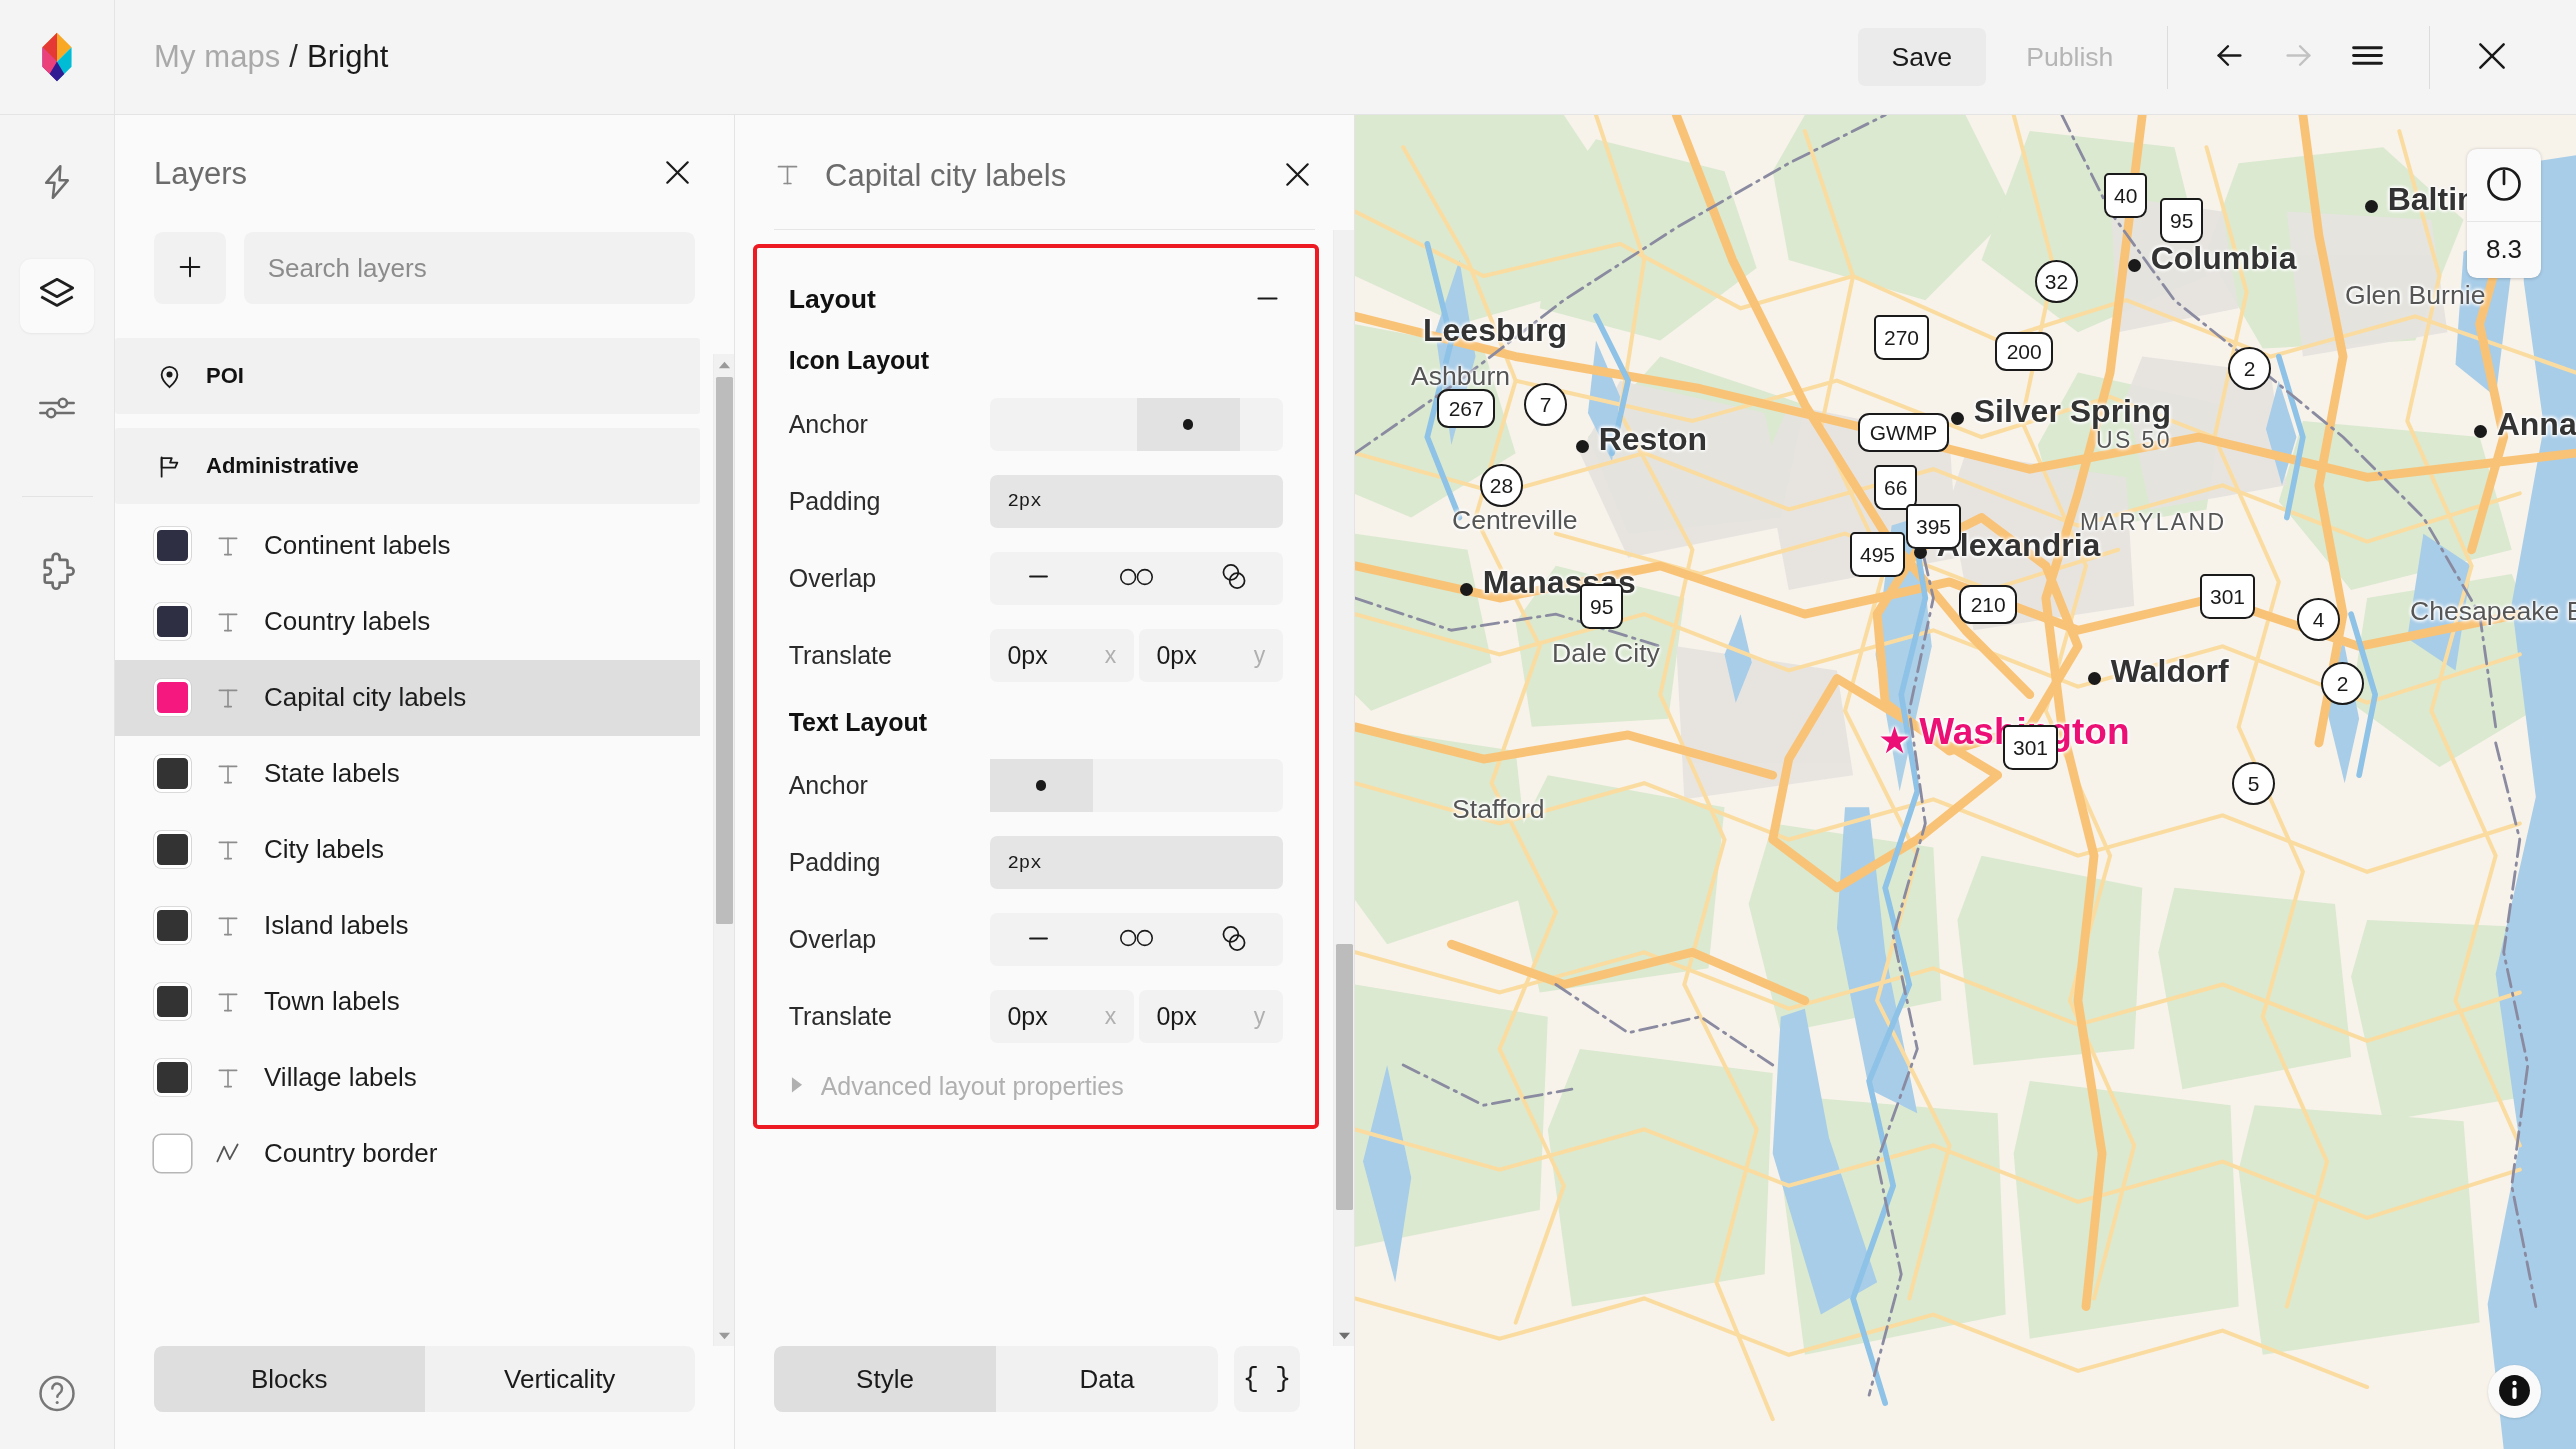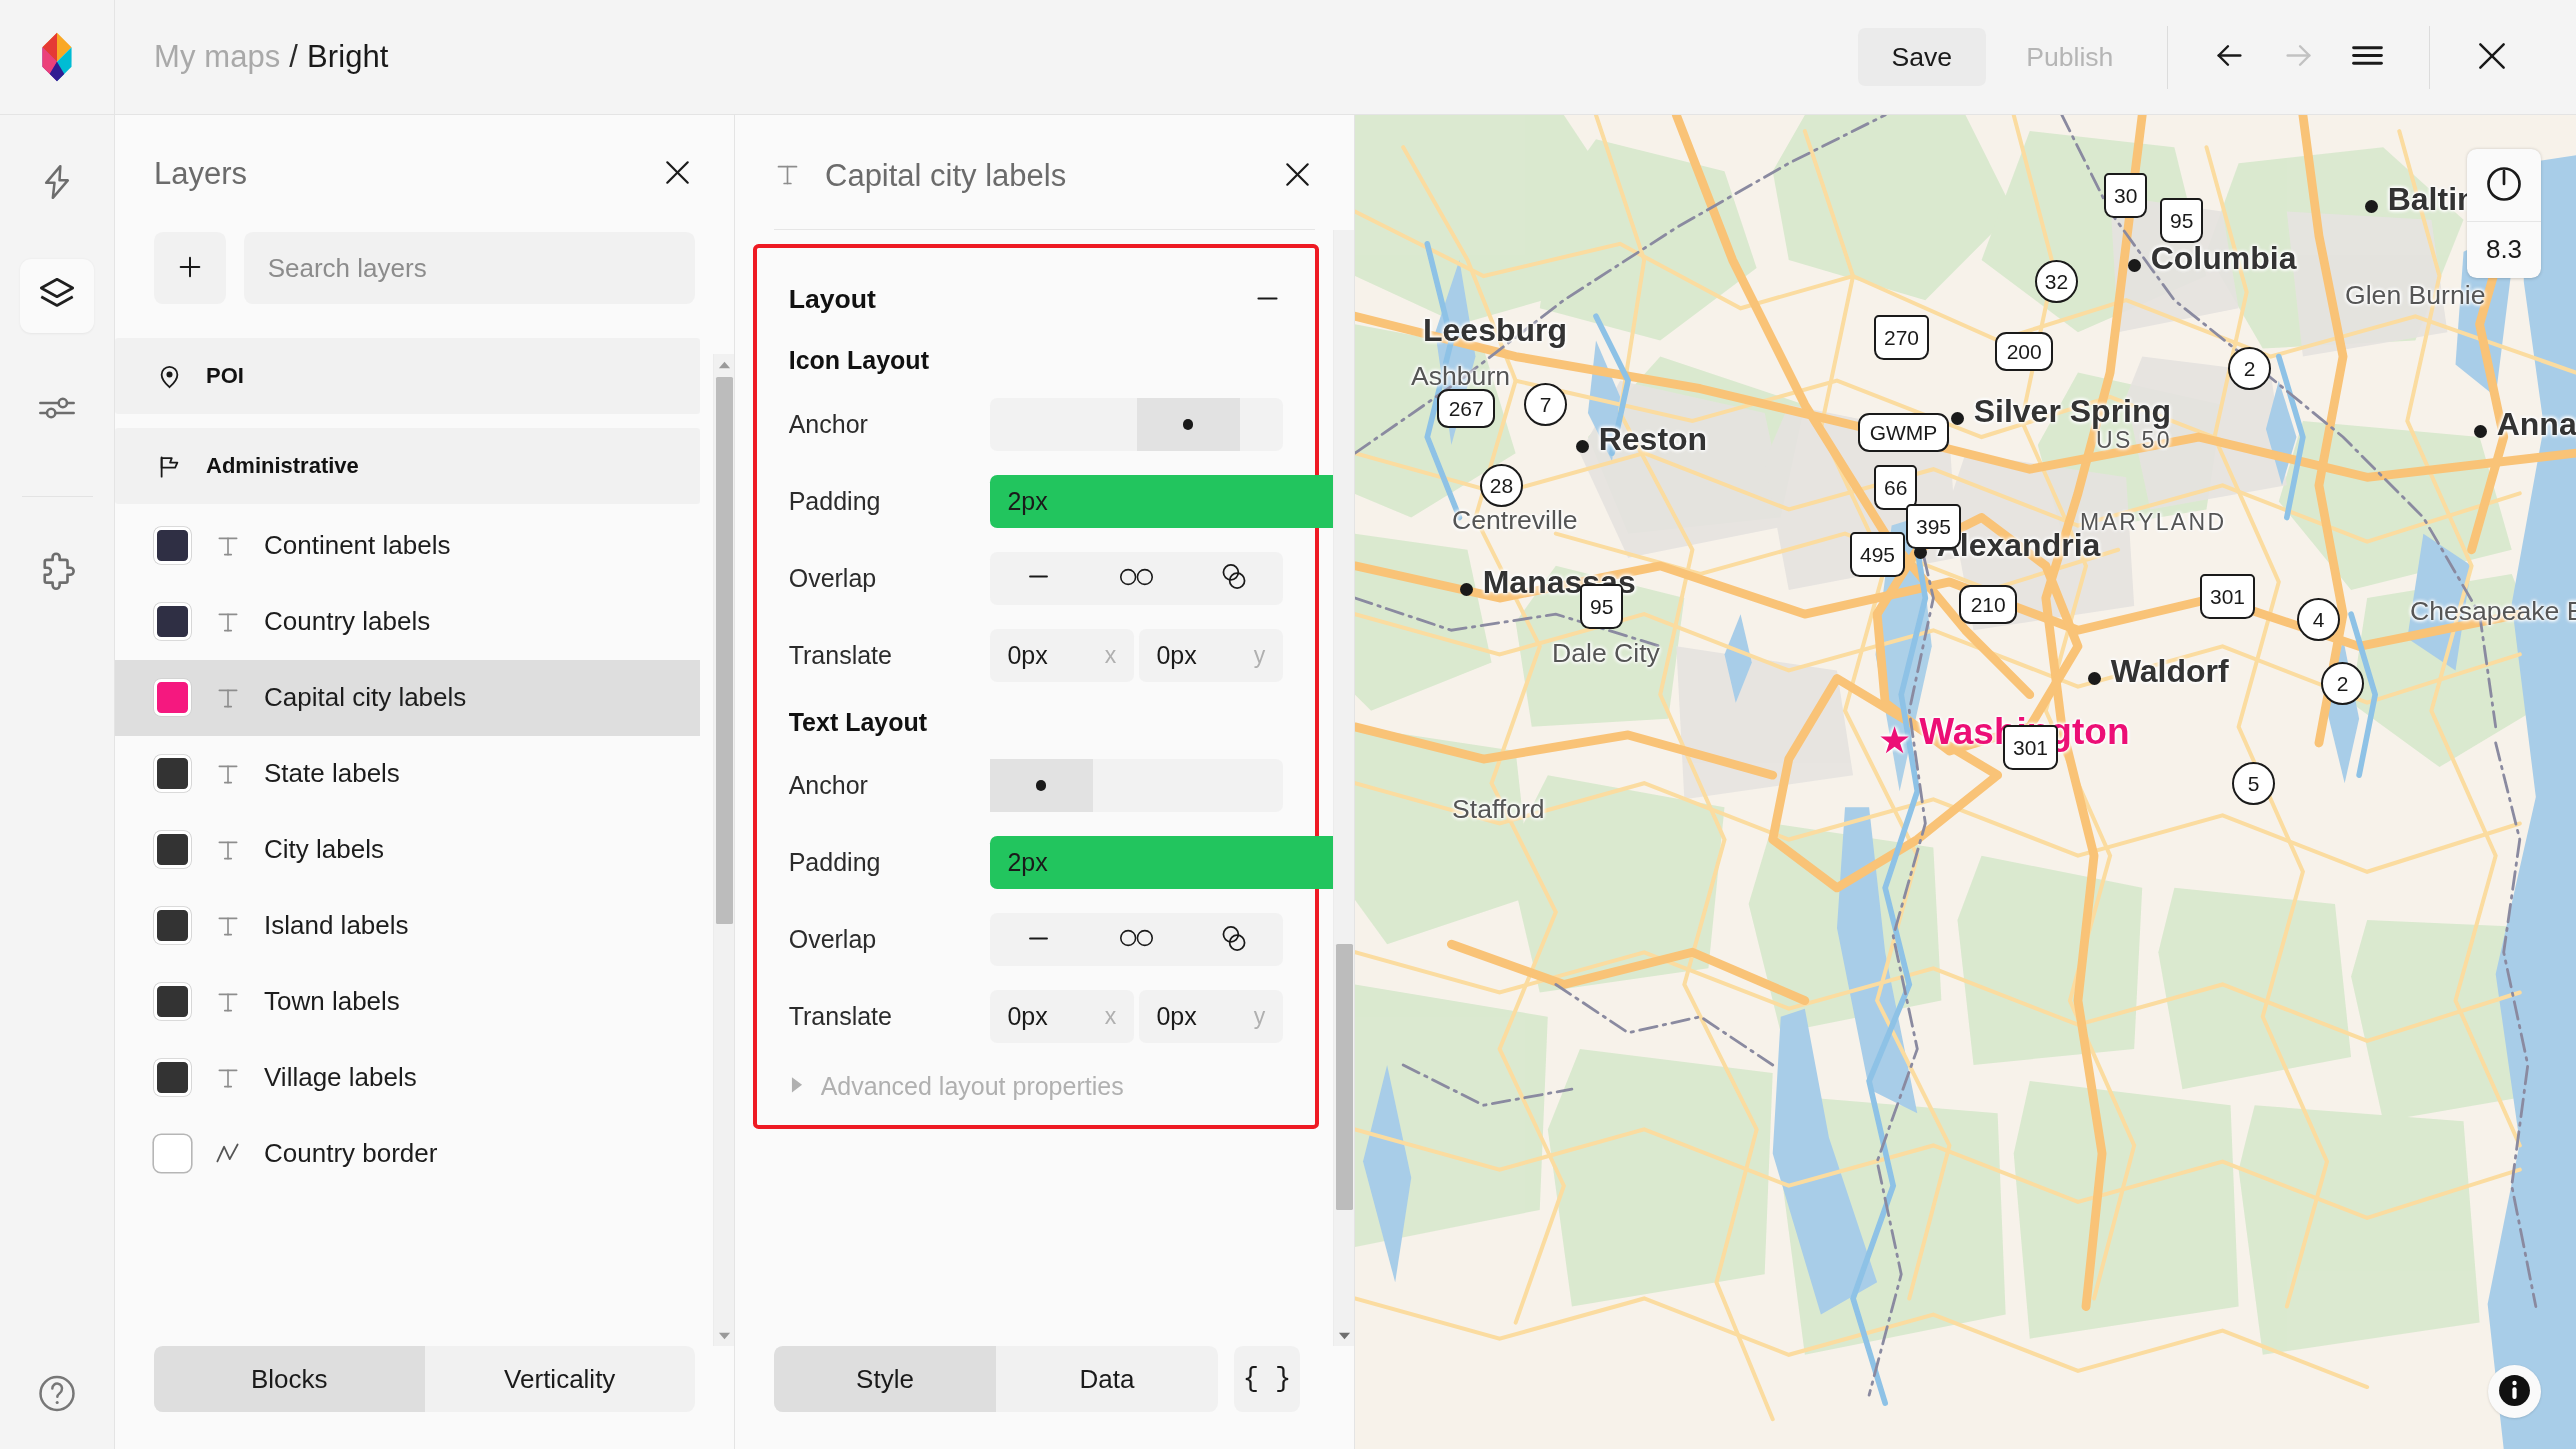--- a/index.html
+++ b/index.html
@@ -177,22 +177,22 @@
     background: #f2f2f2; border-radius: 7.2px; cursor: pointer;
   }
   .anchor-cell {
     position: absolute; top: 0; height: 53px; width: 103px;
     background: #e2e2e2;
     display: flex; align-items: center; justify-content: center;
   }
   .anchor-dot { width: 10.5px; height: 10.5px; border-radius: 50%; background: #1a1a1a; }
 
   .text-field {
-    flex: 1 1 auto; height: 53px; background: #22c55e; border-radius: 7.2px;
-    border: none; font-family: Liberation Sans, sans-serif; font-size: 25px; color: #1a1a1a;
+    flex: 1 1 auto; height: 53px; background: #e5e5e5; border-radius: 7.2px;
+    border: none; font-family: Liberation Mono, monospace; font-size: 19px; color: #1a1a1a;
     padding: 0 17.7px; outline: none;
   }
   .overlap-field {
     flex: 1 1 auto; height: 53px; background: #f2f2f2; border-radius: 7.2px;
     display: flex; align-items: center; justify-content: space-around;
   }
   .ov-btn { width: 87px; height: 45px; display: flex; align-items: center; justify-content: center; cursor: pointer; background:none;border:none; }
   .xy-field {
     flex: 1 1 50%; height: 53px; background: #f2f2f2; border-radius: 7.2px;
     display: flex; align-items: center; padding: 0 17.7px;
@@ -856,21 +856,21 @@
           <div class="mlabel" style="left: 97px; top: 390px;"><span class="city-md">Centreville</span></div>
           <div class="mlabel" style="left: 559px; top: 412px;"><span class="dot-m"></span><span class="city-lg">Alexandria</span></div>
           <div class="mlabel" style="left: 105px; top: 449px;"><span class="dot-m"></span><span class="city-lg">Manassas</span></div>
           <div class="mlabel" style="left: 733px; top: 538px;"><span class="dot-m"></span><span class="city-lg">Waldorf</span></div>
           <div class="mlabel" style="left: 1055px; top: 481px;"><span class="city-md">Chesapeake Beach</span></div>
           <div class="mlabel" style="left: 197px; top: 523px;"><span class="city-md">Dale City</span></div>
           <div class="mlabel" style="left: 97px; top: 679px;"><span class="city-md">Stafford</span></div>
           <div class="mlabel" style="left: 725px; top: 394px;"><span class="state-lbl">MARYLAND</span></div>
           <div class="mlabel" style="left: 741px; top: 312px;"><span class="state-lbl">US 50</span></div>
           <div class="mlabel" style="left: 523px; top: 596px;"><span style="color:#ec0f76;font-size:37px;vertical-align:middle;">★</span><span class="capital" style="margin-left:8px;">Washington</span></div>
-          <div class="shield isig" style="left: 749px; top: 58px;">30</div>
+          <div class="shield isig" style="left: 749px; top: 58px;">40</div>
           <div class="shield isig" style="left: 805px; top: 83px;">95</div>
           <div class="shield oval" style="left: 680px; top: 145px;">32</div>
           <div class="shield isig" style="left: 519px; top: 200px;">270</div>
           <div class="shield pill" style="left: 640px; top: 217px;">200</div>
           <div class="shield oval" style="left: 873px; top: 232px;">2</div>
           <div class="shield pill" style="left: 82px; top: 274px;">267</div>
           <div class="shield oval" style="left: 169px; top: 268px;">7</div>
           <div class="shield pill" style="left: 503px; top: 298px;">GWMP</div>
           <div class="shield oval" style="left: 125px; top: 349px;">28</div>
           <div class="shield isig" style="left: 519px; top: 350px;">66</div>

